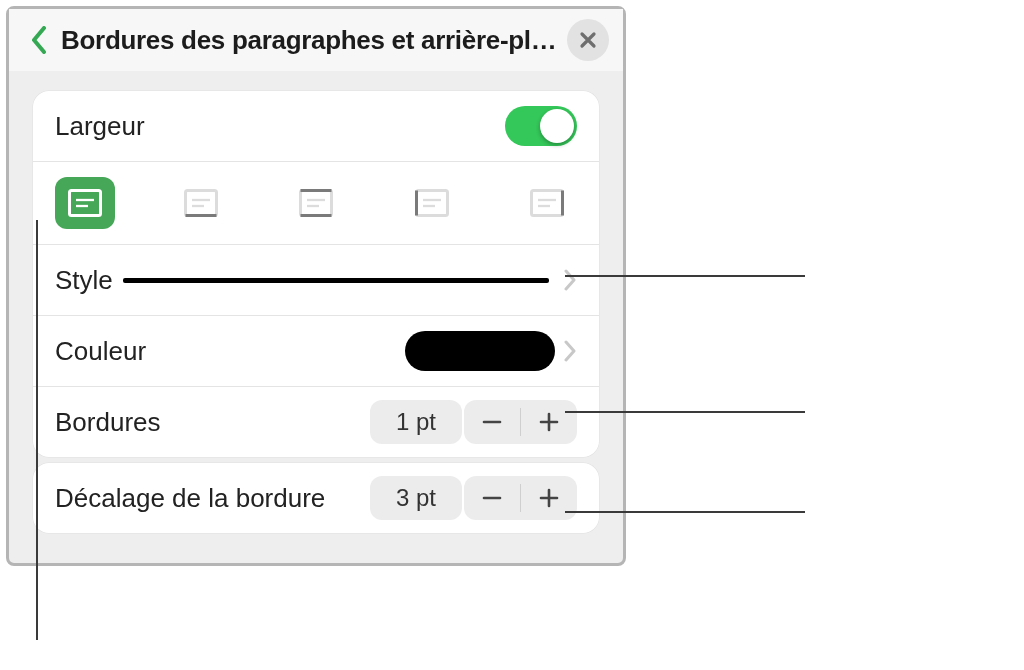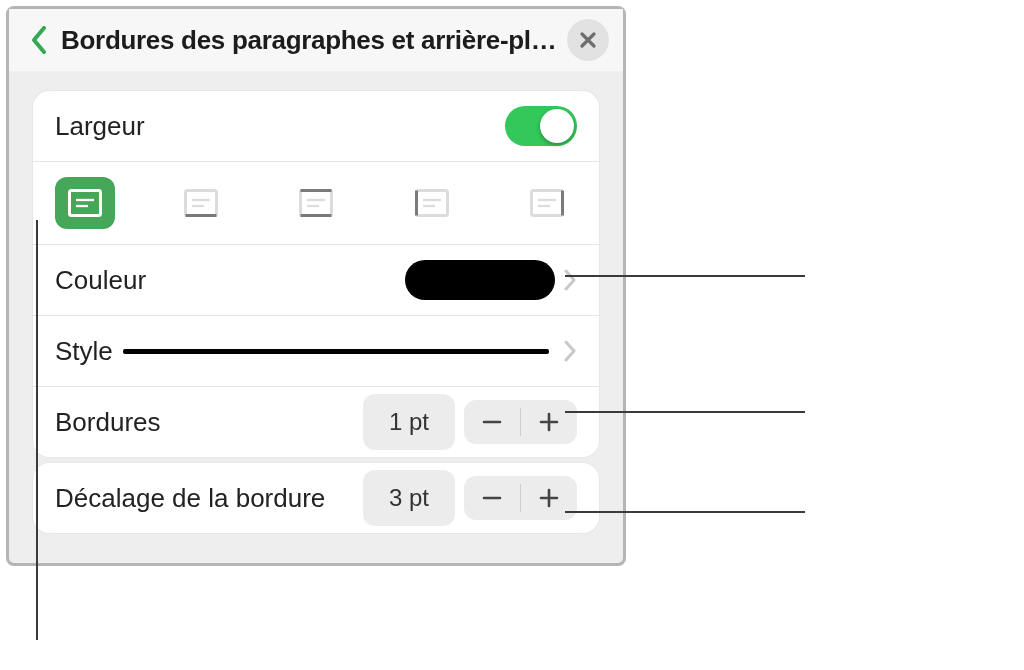--- a/index.html
+++ b/index.html
@@ -21,21 +21,21 @@
   
   .positions{height:82px;border-bottom:1px solid #e4e4e4;display:flex;align-items:center;justify-content:space-between;padding:0 22px}
   .pos-btn{width:60px;height:52px;border-radius:12px;display:flex;align-items:center;justify-content:center}
   .pos-btn.active{background:#46a758}
   
   .style-line{height:5px;background:#000;border-radius:2px;flex:1;margin:0 14px 0 10px}
   .chevron{color:#c8c8c8}
   
   .swatch{width:150px;height:40px;border-radius:20px;background:#000;margin-right:8px}
   
-  .value-pill{height:56px;min-width:72px;border-radius:12px;background:#ececec;display:flex;align-items:center;justify-content:center;font-size:24px;color:#333;margin-right:9px;padding:0 10px}
+  .value-pill{height:44px;min-width:72px;border-radius:12px;background:#ececec;display:flex;align-items:center;justify-content:center;font-size:24px;color:#333;margin-right:2px;padding:0 10px}
   .stepper{height:44px;border-radius:12px;background:#ececec;display:flex;align-items:center}
   .step-btn{width:56px;height:44px;display:flex;align-items:center;justify-content:center;color:#444}
   .step-sep{width:1px;height:28px;background:#cfcfcf}
   
   .callout{position:absolute;height:2px;background:#3a3a3a}
   .callout.c1{left:565px;top:275px;width:240px}
   .callout.c2{left:565px;top:411px;width:240px}
   .callout.c3{left:565px;top:511px;width:240px}
   .callout.c4{left:36px;top:220px;width:2px;height:420px;background:#3a3a3a}
   svg{display:block}
@@ -106,31 +106,31 @@
         <svg width="34" height="28" viewBox="0 0 34 28">
           <rect x="1.5" y="1.5" width="31" height="25" rx="2" fill="none" stroke="#dcdcdc" stroke-width="3"></rect>
           <line x1="32.5" y1="1.5" x2="32.5" y2="26.5" stroke="#7a7a7a" stroke-width="3"></line>
           <line x1="8" y1="11" x2="26" y2="11" stroke="#dcdcdc" stroke-width="2.3"></line>
           <line x1="8" y1="17" x2="20" y2="17" stroke="#dcdcdc" stroke-width="2.3"></line>
         </svg>
       </div>
     </div>
 
     <div class="row">
-      <div class="row-label">Couleur</div>
-      <div class="row-spacer"></div>
-      <div class="swatch"></div>
+      <div class="row-label">Style</div>
+      <div class="style-line"></div>
       <svg class="chevron" width="14" height="22" viewBox="0 0 14 22">
           <path d="M3 2 L11 11 L3 20" stroke="currentColor" stroke-width="3" fill="none" stroke-linecap="round" stroke-linejoin="round"></path>
         </svg>
     </div>
 
     <div class="row">
-      <div class="row-label">Style</div>
-      <div class="style-line"></div>
+      <div class="row-label">Couleur</div>
+      <div class="row-spacer"></div>
+      <div class="swatch"></div>
       <svg class="chevron" width="14" height="22" viewBox="0 0 14 22">
           <path d="M3 2 L11 11 L3 20" stroke="currentColor" stroke-width="3" fill="none" stroke-linecap="round" stroke-linejoin="round"></path>
         </svg>
     </div>
 
     <div class="row">
       <div class="row-label">Bordures</div>
       <div class="row-spacer"></div>
       <div class="value-pill">1 pt</div>
       <div class="stepper">

